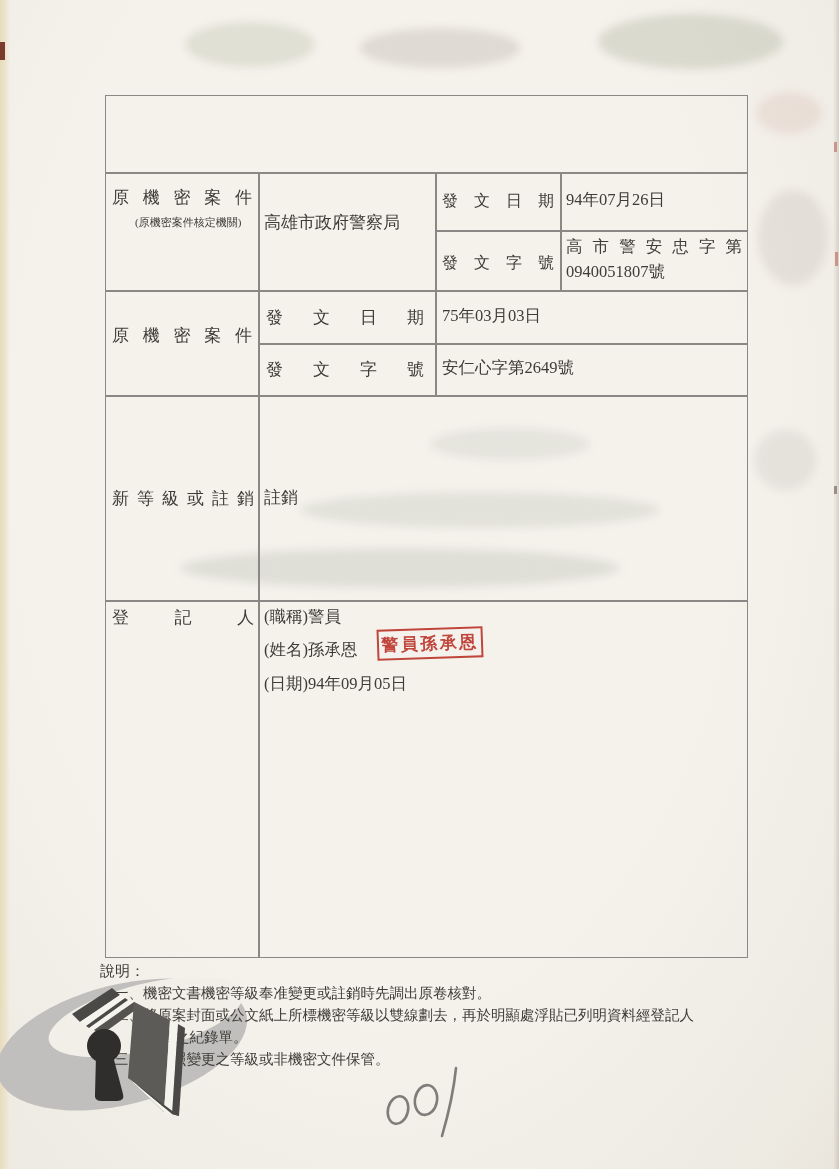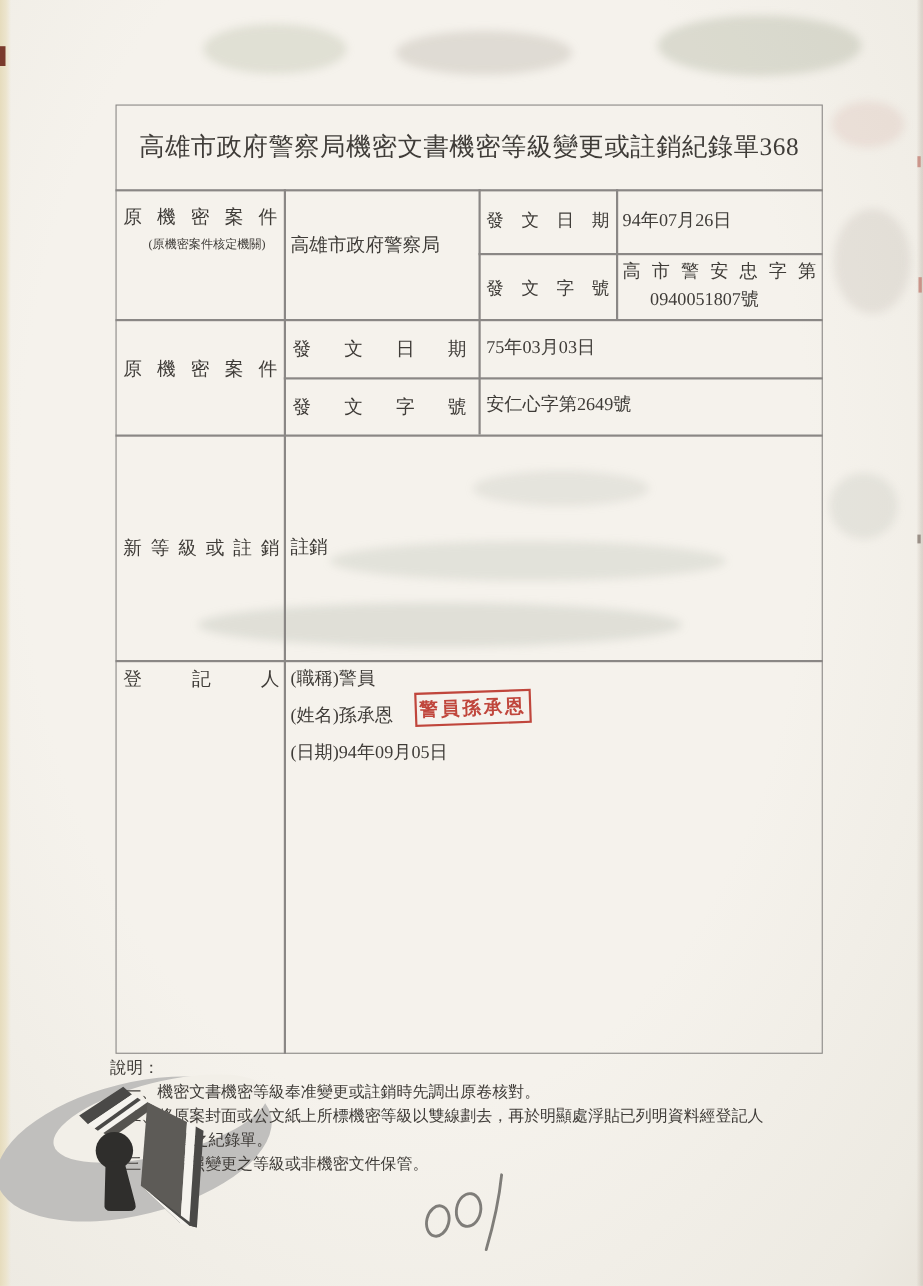--- a/index.html
+++ b/index.html
@@ -87,30 +87,29 @@
   <div class="hline" style="left:435px; top:230px; width:313px;"></div>
   <div class="hline" style="left:105px; top:290px; width:643px;"></div>
   <div class="hline" style="left:258px; top:343px; width:490px;"></div>
   <div class="hline" style="left:105px; top:395px; width:643px;"></div>
   <div class="hline" style="left:105px; top:600px; width:643px;"></div>
 
   <div class="vline" style="left:258px; top:172px; height:786px;"></div>
   <div class="vline" style="left:435px; top:172px; height:223px;"></div>
   <div class="vline" style="left:560px; top:172px; height:118px;"></div>
 
-  <div class="t title">高雄市政府警察局機密文書機密等級變更或註銷紀錄單368</div>
 
   <div class="t just" style="left:112px; top:187px; width:140px; font-size:17px;">原機密案件</div>
   <div class="t small-note" style="left:107px; top:216px;">(原機密案件核定機關)</div>
   <div class="t" style="left:264px; top:212px; font-size:17px;">高雄市政府警察局</div>
   <div class="t just" style="left:442px; top:191px; width:112px; font-size:16px;">發文日期</div>
   <div class="t" style="left:566px; top:190px;">94年07月26日</div>
   <div class="t just" style="left:442px; top:253px; width:112px; font-size:16px;">發文字號</div>
   <div class="t just" style="left:566px; top:237px; width:176px;">高市警安忠字第</div>
-  <div class="t" style="left:566px; top:262px;margin-left:25px;">0940051807號</div>
+  <div class="t" style="left:566px; top:262px;">0940051807號</div>
 
   <div class="t just" style="left:112px; top:325px; width:140px; font-size:17px;">原機密案件</div>
   <div class="t just" style="left:266px; top:307px; width:158px; font-size:17px;">發文日期</div>
   <div class="t" style="left:442px; top:306px;">75年03月03日</div>
   <div class="t just" style="left:266px; top:359px; width:158px; font-size:17px;">發文字號</div>
   <div class="t" style="left:442px; top:358px;">安仁心字第2649號</div>
 
   <div class="t just" style="left:112px; top:488px; width:142px; font-size:17px;">新等級或註銷</div>
   <div class="t" style="left:264px; top:487px; font-size:17px;">註銷</div>
 

